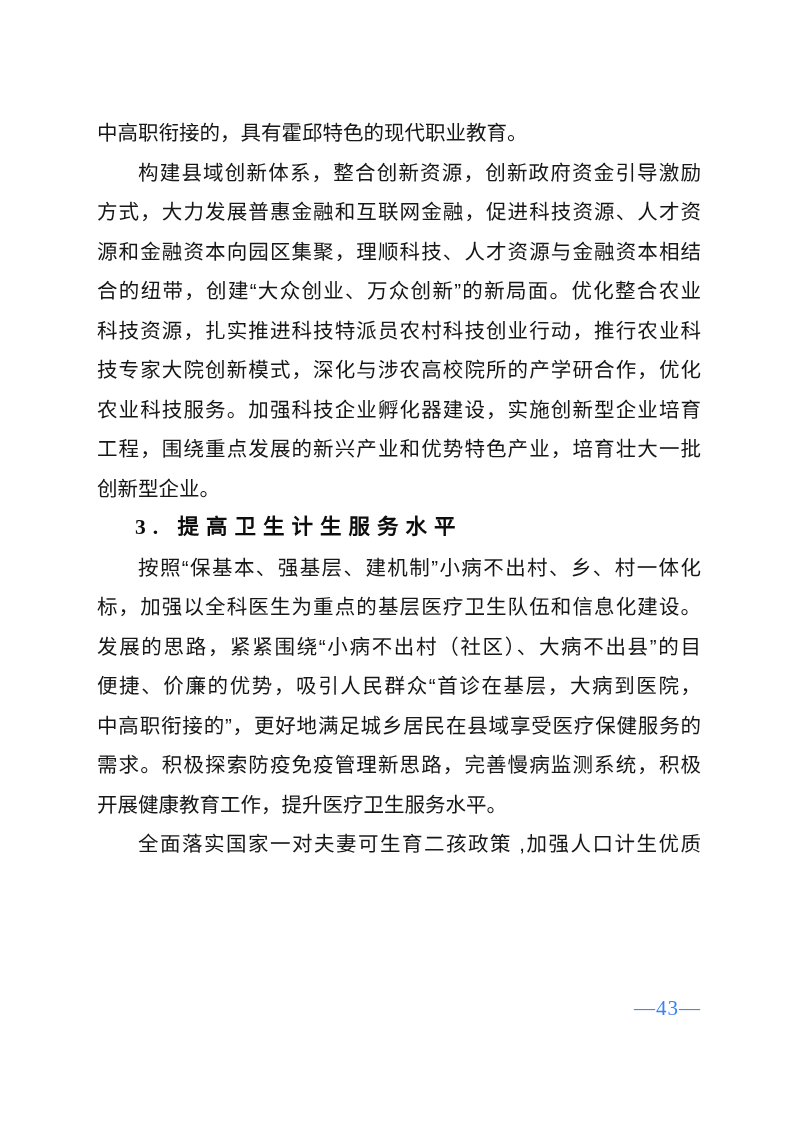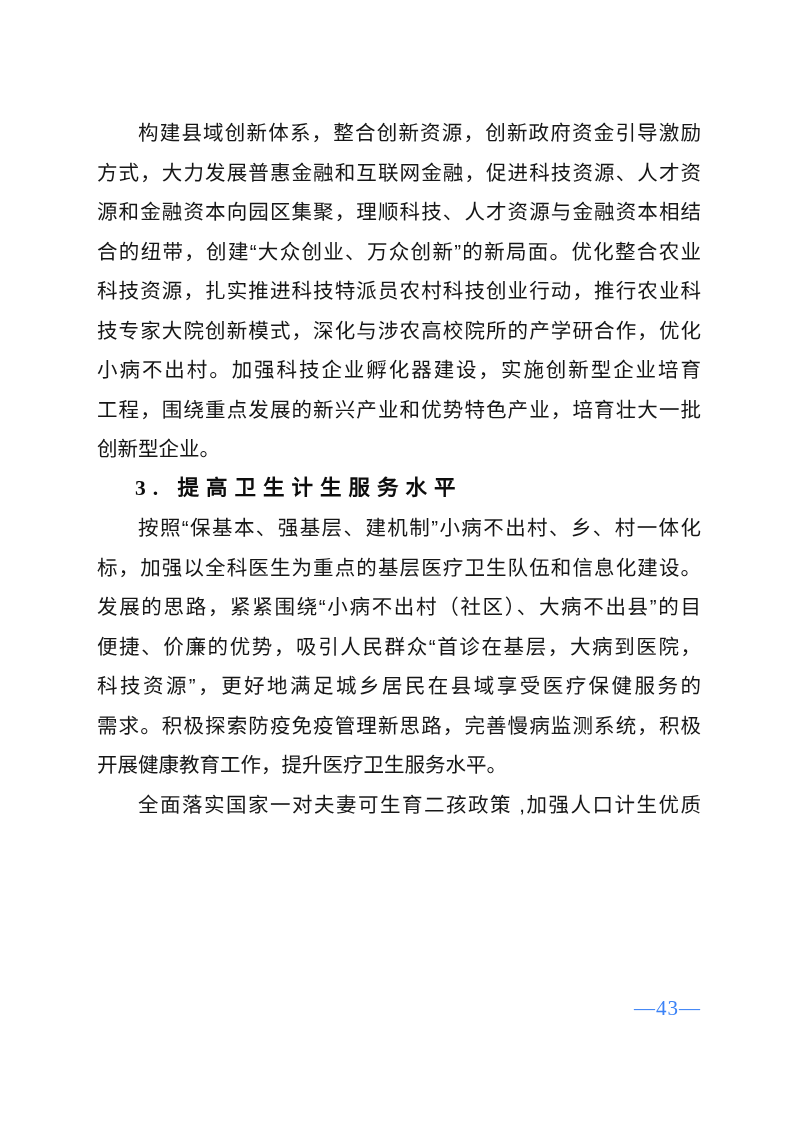--- a/index.html
+++ b/index.html
@@ -58,35 +58,36 @@
     line-height: 28px;
     letter-spacing: 1px;
     color: #3b82f6;
   }
 </style>
 </head>
 <body>
 
 <div class="page">
   <div class="content" id="content">
+      <div class="line end">中高职衔接的，具有霍邱特色的现代职业教育。</div>
       <div class="line indent">构建县域创新体系，整合创新资源，创新政府资金引导激励</div>
       <div class="line">方式，大力发展普惠金融和互联网金融，促进科技资源、人才资</div>
       <div class="line">源和金融资本向园区集聚，理顺科技、人才资源与金融资本相结</div>
       <div class="line">合的纽带，创建“大众创业、万众创新”的新局面。优化整合农业</div>
       <div class="line">科技资源，扎实推进科技特派员农村科技创业行动，推行农业科</div>
       <div class="line">技专家大院创新模式，深化与涉农高校院所的产学研合作，优化</div>
-      <div class="line">小病不出村。加强科技企业孵化器建设，实施创新型企业培育</div>
+      <div class="line">农业科技服务。加强科技企业孵化器建设，实施创新型企业培育</div>
       <div class="line">工程，围绕重点发展的新兴产业和优势特色产业，培育壮大一批</div>
       <div class="line end">创新型企业。</div>
       <div class="line heading end">3. 提高卫生计生服务水平</div>
       <div class="line indent">按照“保基本、强基层、建机制”小病不出村、乡、村一体化</div>
       <div class="line">标，加强以全科医生为重点的基层医疗卫生队伍和信息化建设。</div>
       <div class="line">发展的思路，紧紧围绕“小病不出村（社区）、大病不出县”的目</div>
       <div class="line">便捷、价廉的优势，吸引人民群众“首诊在基层，大病到医院，</div>
-      <div class="line">科技资源”，更好地满足城乡居民在县域享受医疗保健服务的</div>
+      <div class="line">中高职衔接的”，更好地满足城乡居民在县域享受医疗保健服务的</div>
       <div class="line">需求。积极探索防疫免疫管理新思路，完善慢病监测系统，积极</div>
       <div class="line end">开展健康教育工作，提升医疗卫生服务水平。</div>
       <div class="line indent">全面落实国家一对夫妻可生育二孩政策 ,加强人口计生优质</div>
     </div>
   <div class="footer">
     <span>—43—</span>
   </div>
 </div>
 
 </body></html>

